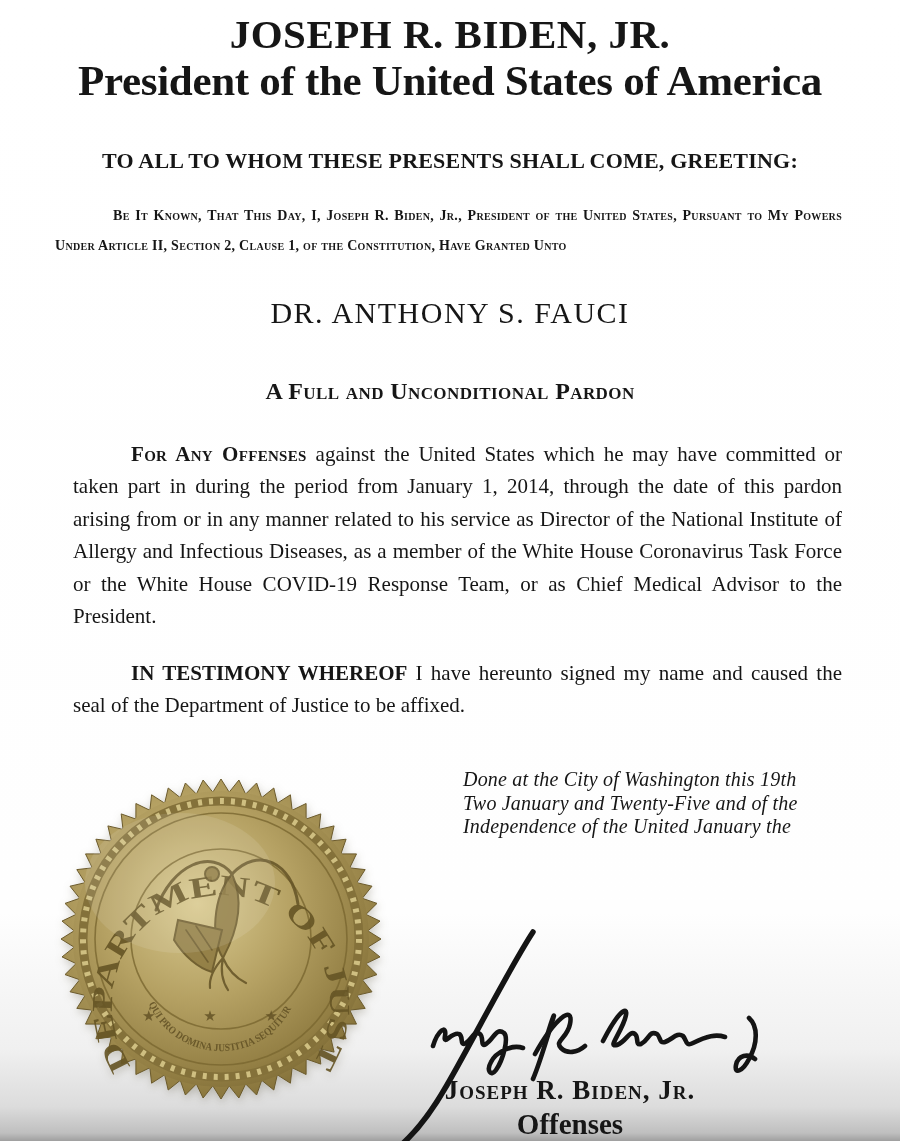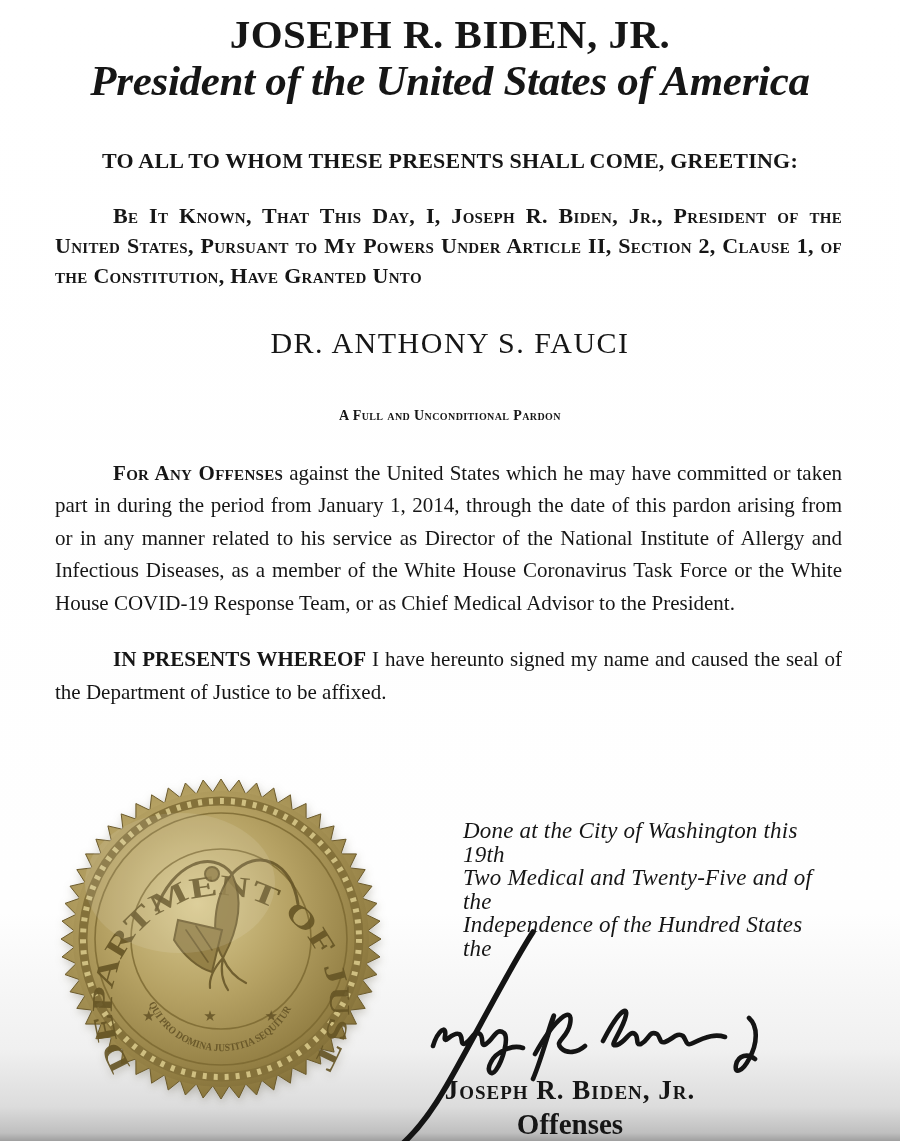--- a/index.html
+++ b/index.html
@@ -11,52 +11,52 @@
     overflow:hidden;position:relative;
   }
   .page{width:900px;height:1141px;position:relative;}
   .doc-title{
     margin:12px 0 0 0;text-align:center;
     font-size:41px;font-weight:bold;letter-spacing:.5px;line-height:1.08;
     white-space:nowrap;
   }
   .doc-subtitle{
     margin:2px 0 0 0;text-align:center;
-    font-size:43px;font-weight:bold;font-style:italic;letter-spacing:-.3px;line-height:1.08;
+    font-size:43px;font-weight:bold;letter-spacing:-.3px;line-height:1.08;
     white-space:nowrap;
   }
   .salutation{
     margin:43px 0 0 0;text-align:center;
     font-size:22px;font-weight:bold;letter-spacing:.2px;white-space:nowrap;
   }
   .preamble{
     margin:27px 58px 0 55px;
-    font-size:22px;font-weight:bold;font-variant:small-caps;
+    font-size:14px;font-weight:bold;font-variant:small-caps;
     line-height:30px;text-indent:58px;text-align:justify;letter-spacing:.3px;
   }
   .grantee{
     margin:35px 0 0 0;text-align:center;
     font-size:30px;letter-spacing:1.5px;white-space:nowrap;font-family:Liberation Serif, serif;
   }
   .grant-type{
     margin:48px 0 0 0;text-align:center;
-    font-size:14px;font-weight:bold;font-variant:small-caps;letter-spacing:.4px;
+    font-size:24px;font-weight:bold;font-variant:small-caps;letter-spacing:.4px;
   }
   .body-par{
-    margin:33px 58px 0 55px;
+    margin:33px 58px 0 73px;
     font-size:21px;line-height:32.5px;text-indent:58px;text-align:justify;
   }
   .body-par.testimony{margin-top:24px;}
   .lead-sc{font-weight:bold;font-variant:small-caps;letter-spacing:.3px;}
   .lead-caps{font-weight:bold;}
   .seal-wrap{position:absolute;left:60px;top:766px;width:322px;height:322px;}
   .seal-wrap svg{filter:drop-shadow(1px 3px 4px rgba(60,50,20,.25));}
   .attestation{
-    position:absolute;left:463px;top:807px;width:372px;
-    font-style:italic;font-size:23px;line-height:23.5px;letter-spacing:.2px;
+    position:absolute;left:463px;top:756px;width:372px;
+    font-style:italic;font-size:20px;line-height:23.5px;letter-spacing:.2px;
   }
   .sig-svg{position:absolute;left:375px;top:910px;width:420px;height:231px;}
   .sig-block{position:absolute;left:360px;top:1063px;width:420px;text-align:center;}
   .sig-name{font-size:27px;font-weight:bold;font-variant:small-caps;letter-spacing:1px;white-space:nowrap;}
   .sig-title{font-size:29px;font-weight:bold;margin-top:2px;}
 </style>
 </head>
 <body>
 
 <div class="page">
@@ -67,21 +67,21 @@
   <div class="salutation">TO ALL TO WHOM THESE PRESENTS SHALL COME, GREETING:</div>
 
   <p class="preamble">Be It Known, That This Day, I, Joseph R. Biden, Jr., President of the United States, Pursuant to My Powers Under Article II, Section 2, Clause 1, of the Constitution, Have Granted Unto</p>
 
   <div class="grantee">DR. ANTHONY S. FAUCI</div>
 
   <div class="grant-type">A Full and Unconditional Pardon</div>
 
   <p class="body-par"><span class="lead-sc">For Any Offenses</span><span> against the United States which he may have committed or taken part in during the period from January 1, 2014, through the date of this pardon arising from or in any manner related to his service as Director of the National Institute of Allergy and Infectious Diseases, as a member of the White House Coronavirus Task Force or the White House COVID-19 Response Team, or as Chief Medical Advisor to the President.</span></p>
 
-  <p class="body-par testimony"><span class="lead-caps">IN PRESENTS WHEREOF</span><span> I have hereunto signed my name and caused the seal of the Department of Justice to be affixed.</span></p>
+  <p class="body-par testimony"><span class="lead-caps">IN TESTIMONY WHEREOF</span><span> I have hereunto signed my name and caused the seal of the Department of Justice to be affixed.</span></p>
 
   <div class="seal-wrap">
     <svg width="322" height="322" viewBox="0 0 322 322">
       <defs>
         <radialGradient id="goldRad" cx="42%" cy="38%" r="72%">
           <stop offset="0%" stop-color="#d9ca90"></stop>
           <stop offset="45%" stop-color="#b5a163"></stop>
           <stop offset="80%" stop-color="#937f44"></stop>
           <stop offset="100%" stop-color="#74622f"></stop>
         </radialGradient>
@@ -115,22 +115,22 @@
       </text>
 
       <text x="161" y="243" text-anchor="middle" font-size="15" letter-spacing="22" fill="#645326" opacity=".85">★ ★ ★</text>
 
       <ellipse cx="120" cy="105" rx="95" ry="70" fill="#ffffff" opacity=".10"></ellipse>
     </svg>
   </div>
 
   <div class="attestation">
     <div>Done at the City of Washington this 19th</div>
-    <div>Two Medical and Twenty-Five and of the</div>
-    <div>Independence of the Hundred States the</div>
+    <div>Two January and Twenty-Five and of the</div>
+    <div>Independence of the United January the</div>
   </div>
 
   <svg class="sig-svg" viewBox="0 0 420 231">
     <g fill="none" stroke="#141414" stroke-linecap="round">
 
       <path d="M 158 10 C 135 45 98 118 72 163 C 56 191 36 217 16 231" stroke-width="5.5"></path>
 
       <path d="M 58 124 C 63 108 72 102 70 114 C 68 125 77 109 84 112 C 89 114 84 125 91 121 C 97 117 99 108 105 112 C 109 115 105 126 111 122 C 119 117 121 105 129 111 C 134 116 128 138 121 148 C 116 155 111 149 116 140 C 121 130 137 122 148 126" stroke-width="4.6"></path>
 
       <path d="M 172 114 C 178 94 183 82 174 110 C 166 136 161 150 158 157" stroke-width="4.6"></path>

